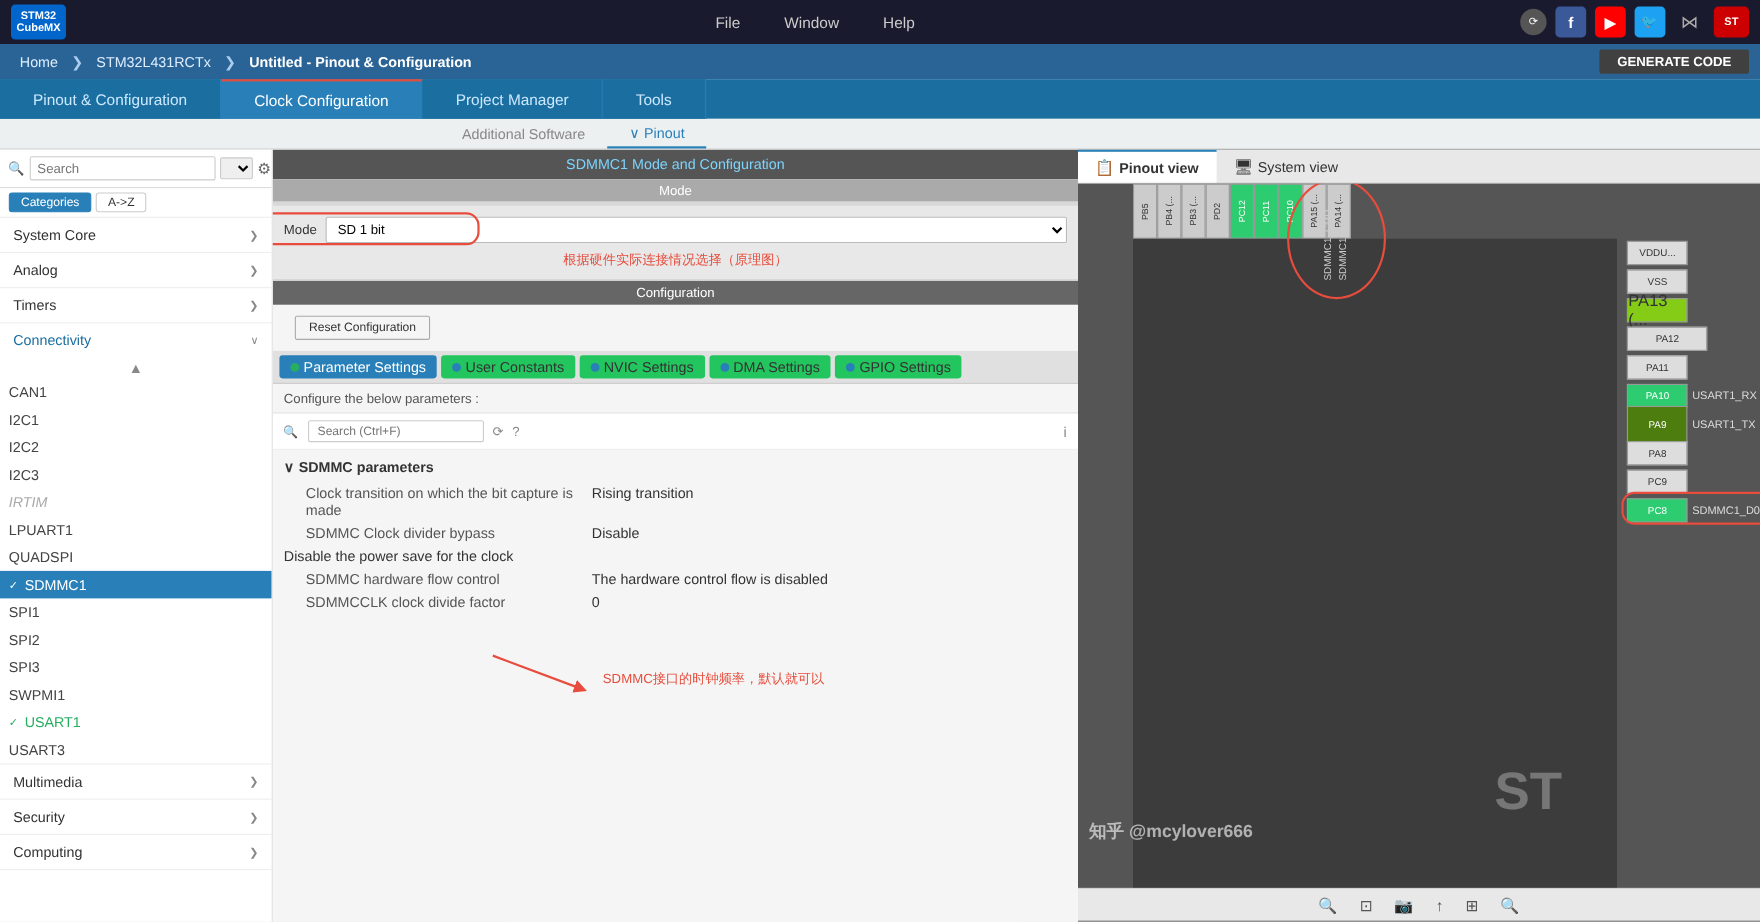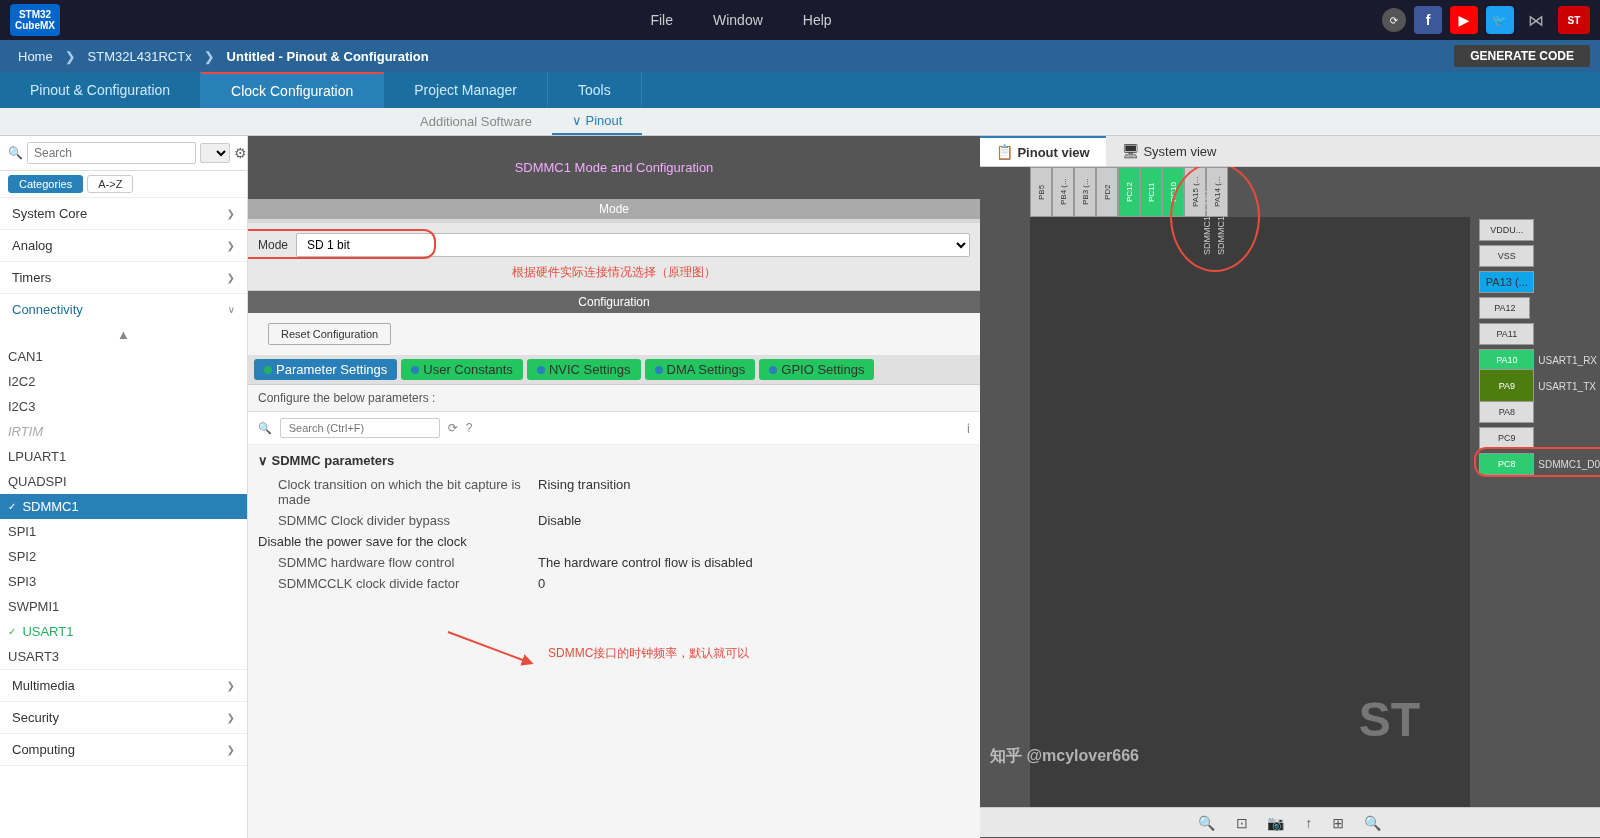--- a/index.html
+++ b/index.html
@@ -75,21 +75,21 @@
     }
     .sidebar-child-item.active { background: #2980b9; color: white; }
     .sidebar-child-item.disabled { color: #aaa; cursor: default; }
     .check-mark { color: #27ae60; font-size: 10px; }
     .check-mark.blue { color: #2980b9; }
     .scroll-up-btn { display: flex; justify-content: center; padding: 2px; cursor: pointer; color: #888; }
 
     
     .content-area { flex: 1; display: flex; flex-direction: column; overflow: hidden; background: #f5f5f5; }
     .content-title-bar {
-      background: #555; color: #f0abfc; text-align: center; padding: 24px; font-size: 13px;
+      background: #555; color: #7dd3fc; text-align: center; padding: 6px; font-size: 13px;
     }
     .mode-row { display: flex; align-items: center; gap: 8px; margin: 4px 0; }
     .mode-label { font-size: 12px; color: #333; }
     .mode-select-wrap { flex: 1; }
     .mode-select { width: 100%; border: 1px solid #bbb; padding: 3px 6px; font-size: 12px; border-radius: 2px; background: white; }
     .mode-title { background: #aaa; color: white; text-align: center; padding: 3px; font-size: 12px; margin-bottom: 4px; }
     .annotation-text { color: #e74c3c; font-size: 12px; text-align: center; padding: 3px 0; }
 
     .config-section { background: #f5f5f5; flex: 1; overflow-y: auto; }
     .config-title { background: #666; color: white; text-align: center; padding: 4px; font-size: 12px; }
@@ -221,20 +221,23 @@
 
     <div class="sidebar-section">
       <div class="sidebar-section-header expanded">
         <span>Connectivity</span>
         <span class="chevron">∨</span>
       </div>
       <div class="sidebar-child-items">
         <div class="scroll-up-btn">▲</div>
         <div class="sidebar-child-item">
             <span>CAN1</span>
+          </div>
+        <div class="sidebar-child-item">
+            <span>I2C1</span>
           </div>
         <div class="sidebar-child-item">
             <span>I2C2</span>
           </div>
         <div class="sidebar-child-item">
             <span>I2C3</span>
           </div>
         <div class="sidebar-child-item disabled">
             <span style="color:#aaa; font-style:italic;">IRTIM</span>
           </div>
@@ -428,24 +431,24 @@
       <div style="position:absolute; top:-5px; left:190px; width:90px; height:110px; border:2px solid #e74c3c; border-radius:50%; pointer-events:none; z-index:4;"></div>
 
       <div style="position:absolute; right:0; top:50px; display:flex; flex-direction:column;">
         <div style="display:flex; align-items:center; height:26px;">
           <div style="width:55px; height:22px; border:1px solid #999; background:#ddd; font-size:9px; display:flex; align-items:center; justify-content:center; color:#333;">VDDU...</div>
         </div>
         <div style="display:flex; align-items:center; height:26px;">
           <div style="width:55px; height:22px; border:1px solid #999; background:#ddd; font-size:9px; display:flex; align-items:center; justify-content:center; color:#333;">VSS</div>
         </div>
         <div style="display:flex; align-items:center; height:26px;">
-          <div style="width:55px; height:22px; border:1px solid #999; background:#0ea5e9; font-size:11px; display:flex; align-items:center; justify-content:center; color:#333;">PA13 (...</div>
-        </div>
-        <div style="display:flex; align-items:center; height:26px;">
-          <div style="width:51px; height:22px; border:1px solid #999; background:#ddd; font-size:9px; display:flex; align-items:center; justify-content:center; color:#333;">PA12</div>
+          <div style="width:55px; height:22px; border:1px solid #999; background:#84cc16; font-size:15px; display:flex; align-items:center; justify-content:center; color:#333;">PA13 (...</div>
+        </div>
+        <div style="display:flex; align-items:center; height:26px;">
+          <div style="width:73px; height:22px; border:1px solid #999; background:#ddd; font-size:9px; display:flex; align-items:center; justify-content:center; color:#333;">PA12</div>
         </div>
         <div style="display:flex; align-items:center; height:26px;">
           <div style="width:55px; height:22px; border:1px solid #999; background:#ddd; font-size:9px; display:flex; align-items:center; justify-content:center; color:#333;">PA11</div>
         </div>
         <div style="display:flex; align-items:center; height:26px;">
           <div style="width:55px; height:22px; border:1px solid #999; background:#2ecc71; font-size:9px; display:flex; align-items:center; justify-content:center; color:white;">PA10</div>
           <span style="font-size:10px; color:#ddd; margin-left:4px; white-space:nowrap;">USART1_RX</span>
         </div>
         <div style="display:flex; align-items:center; height:26px;">
           <div style="width:55px; height:34px; border:1px solid #999; background:#4d7c0f; font-size:9px; display:flex; align-items:center; justify-content:center; color:white;">PA9</div>

